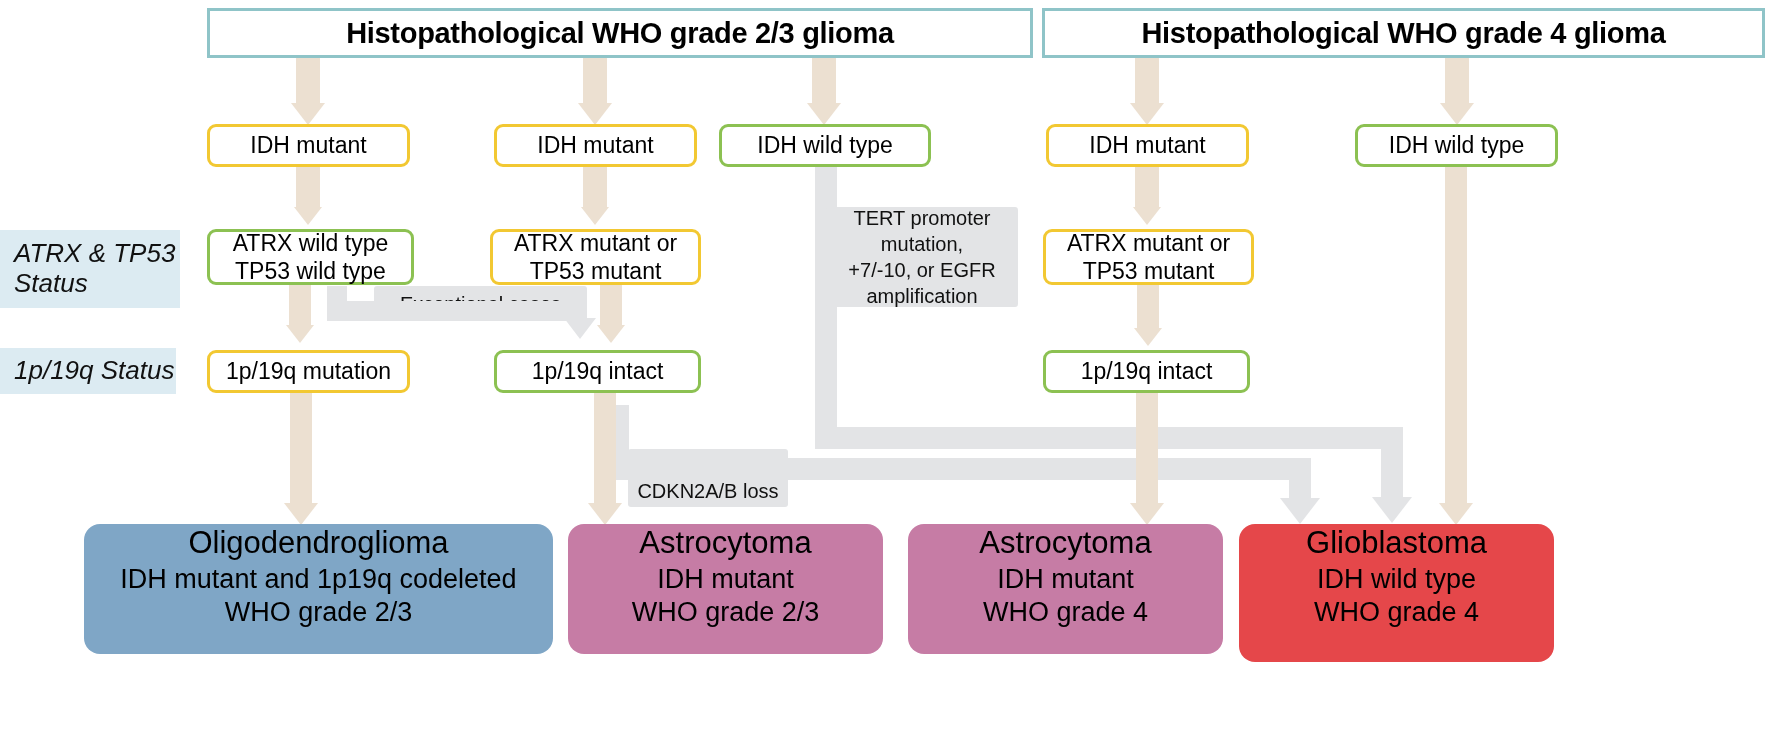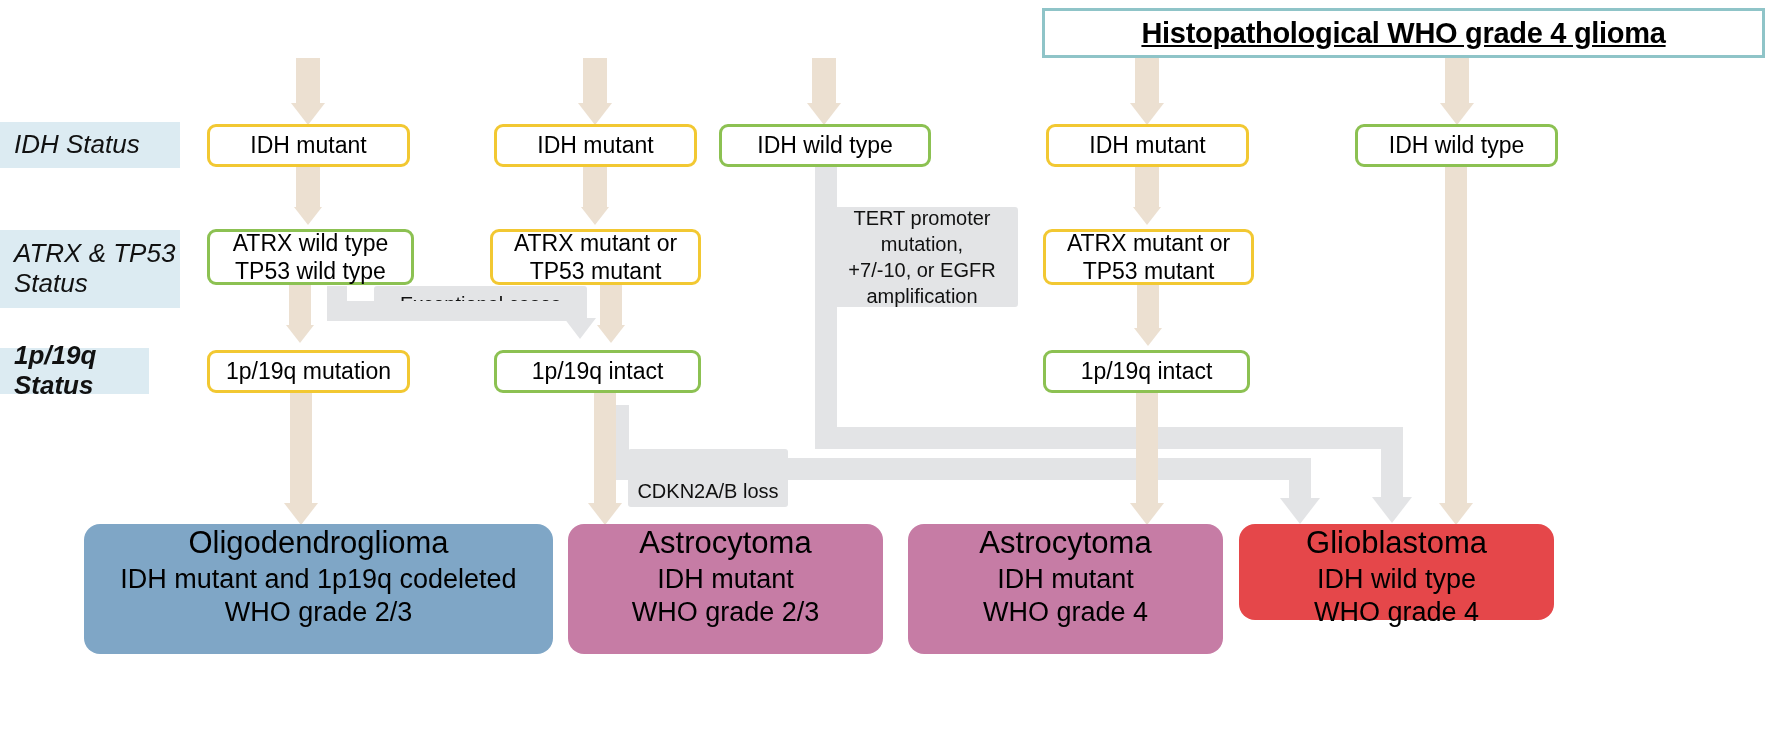--- a/index.html
+++ b/index.html
@@ -41,32 +41,32 @@
   .result{border-radius:16px;display:flex;flex-direction:column;align-items:center;justify-content:flex-start;
           text-align:center;color:#000;line-height:1.2;}
   .result .title{font-size:31px;margin-bottom:2px;}
   .result .sub{font-size:27px;}
 </style>
 </head>
 <body>
 
 <div id="stage">
 
-  <div class="abs hdr" style="left:1042px;top:8px;width:723px;height:50px;text-decoration:underline;">
+  <div class="abs hdr" style="left:207px;top:8px;width:826px;height:50px;">
+    <span>Histopathological WHO grade 2/3 glioma</span>
+  </div>
+  <div class="abs hdr" style="left:1042px;top:8px;width:723px;height:50px;">
     <span>Histopathological WHO grade 4 glioma</span>
   </div>
 
-  <div class="abs rowlabel" style="left:0px;top:122px;width:180px;height:46px;">
-    <span>IDH Status</span>
-  </div>
   <div class="abs rowlabel" style="left:0px;top:218px;width:180px;height:78px;flex-direction:column;align-items:flex-start;justify-content:center;margin-top:12px;">
     <span>ATRX &amp; TP53</span>
     <span>Status</span>
   </div>
-  <div class="abs rowlabel" style="left:0px;top:348px;width:149px;height:46px;font-weight:bold;">
+  <div class="abs rowlabel" style="left:0px;top:348px;width:176px;height:46px;">
     <span>1p/19q Status</span>
   </div>
 
   <div class="abs tshaft" style="left:296px;top:58px;width:24px;height:47px;"></div>
   <div class="abs thead" style="left:291px;top:103px;"></div>
 
   <div class="abs tshaft" style="left:583px;top:58px;width:24px;height:47px;"></div>
   <div class="abs thead" style="left:578px;top:103px;"></div>
 
   <div class="abs tshaft" style="left:812px;top:58px;width:24px;height:47px;"></div>
@@ -187,19 +187,19 @@
     <div class="sub">IDH mutant</div>
     <div class="sub">WHO grade 2/3</div>
   </div>
 
   <div class="abs result" style="left:908px;top:524px;width:315px;height:130px;background:#c67ca5;">
     <div class="title">Astrocytoma</div>
     <div class="sub">IDH mutant</div>
     <div class="sub">WHO grade 4</div>
   </div>
 
-  <div class="abs result" style="left:1239px;top:524px;width:315px;height:96px;background:#e5474a;">
+  <div class="abs result" style="left:1239px;top:524px;width:315px;height:138px;background:#e5474a;">
     <div class="title">Glioblastoma</div>
     <div class="sub">IDH wild type</div>
     <div class="sub">WHO grade 4</div>
   </div>
 
 </div>
 
 </body></html>

